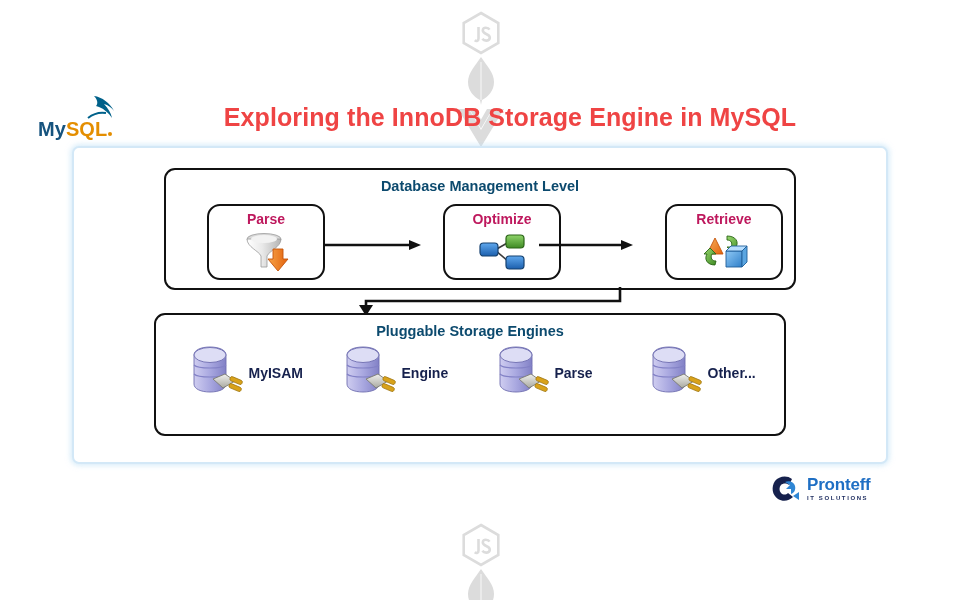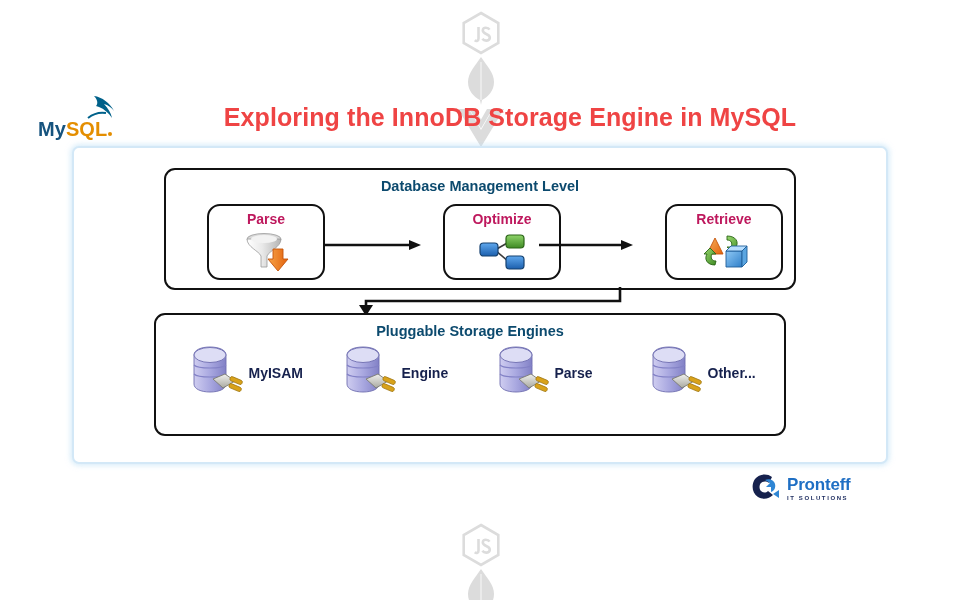--- a/index.html
+++ b/index.html
@@ -171,25 +171,26 @@
     margin-top: 1px;
     font-size: 14px;
     font-weight: bold;
     color: #16214d;
     white-space: nowrap;
   }
 
   
   .pronteff {
     position: absolute;
-    left: 748px;
+    left: 768px;
     top: 470px;
     width: 112px;
     height: 38px;
     display: flex;
+    align-items: center;
   }
   .pronteff-mark { width: 34px; height: 34px; }
   .pronteff-mark svg { display: block; }
   .pronteff-text {
     margin-left: 5px;
     display: flex;
     flex-direction: column;
     justify-content: center;
   }
   .pronteff-name {

